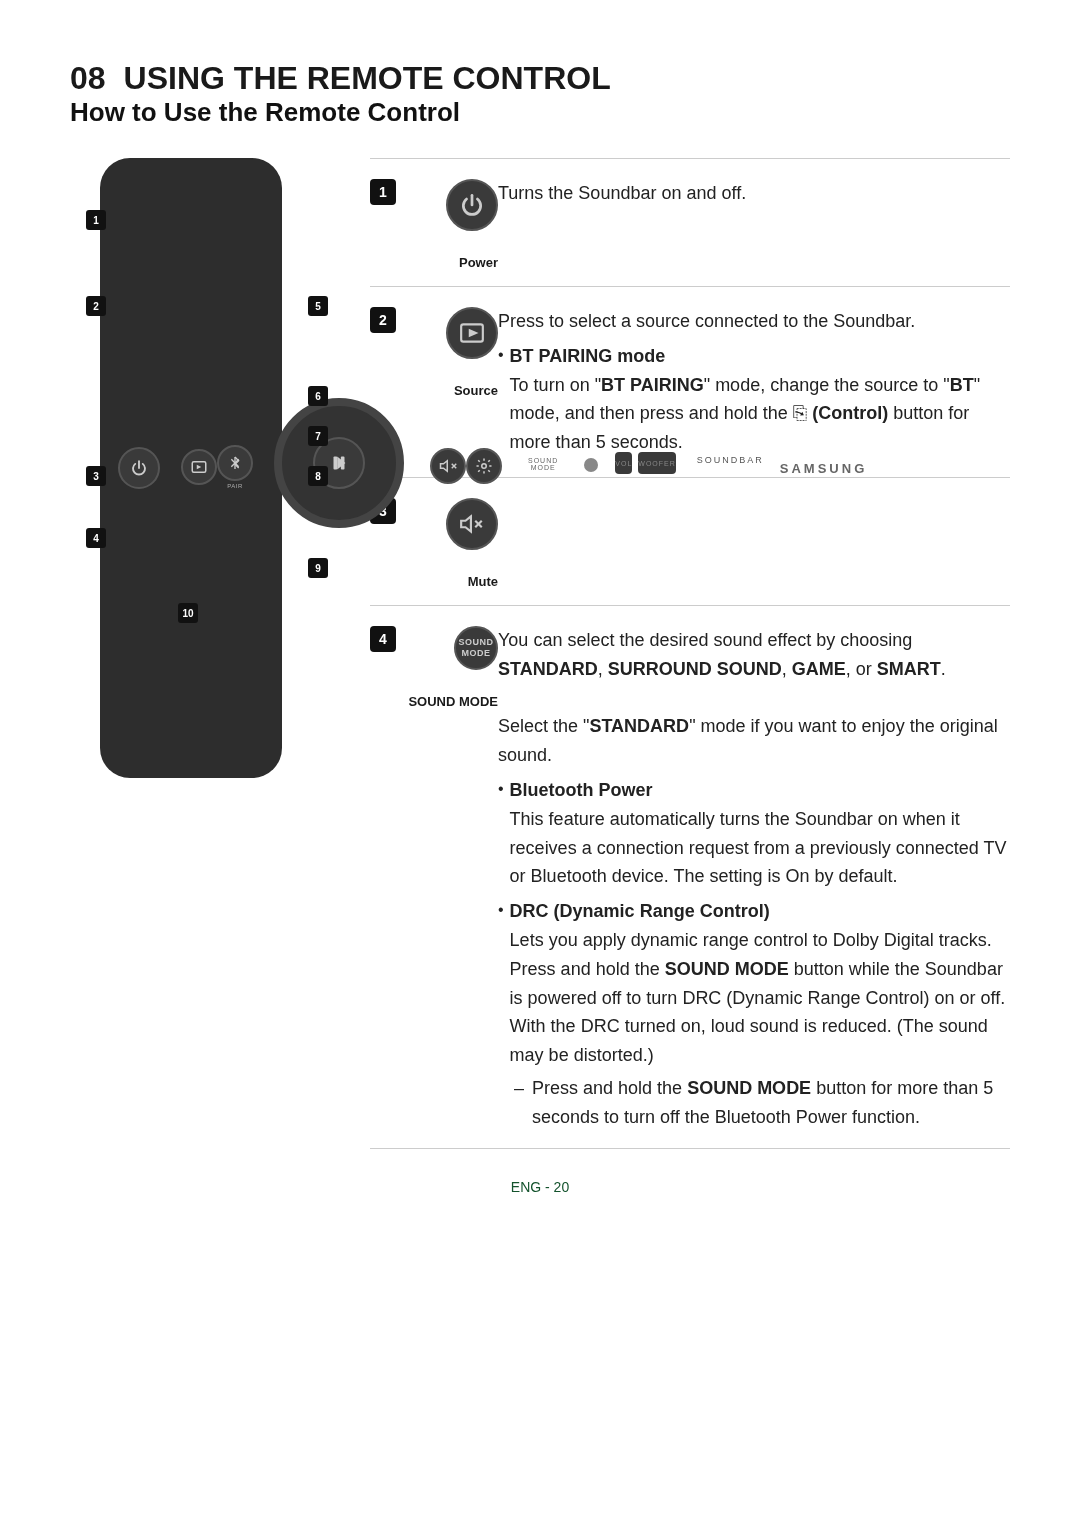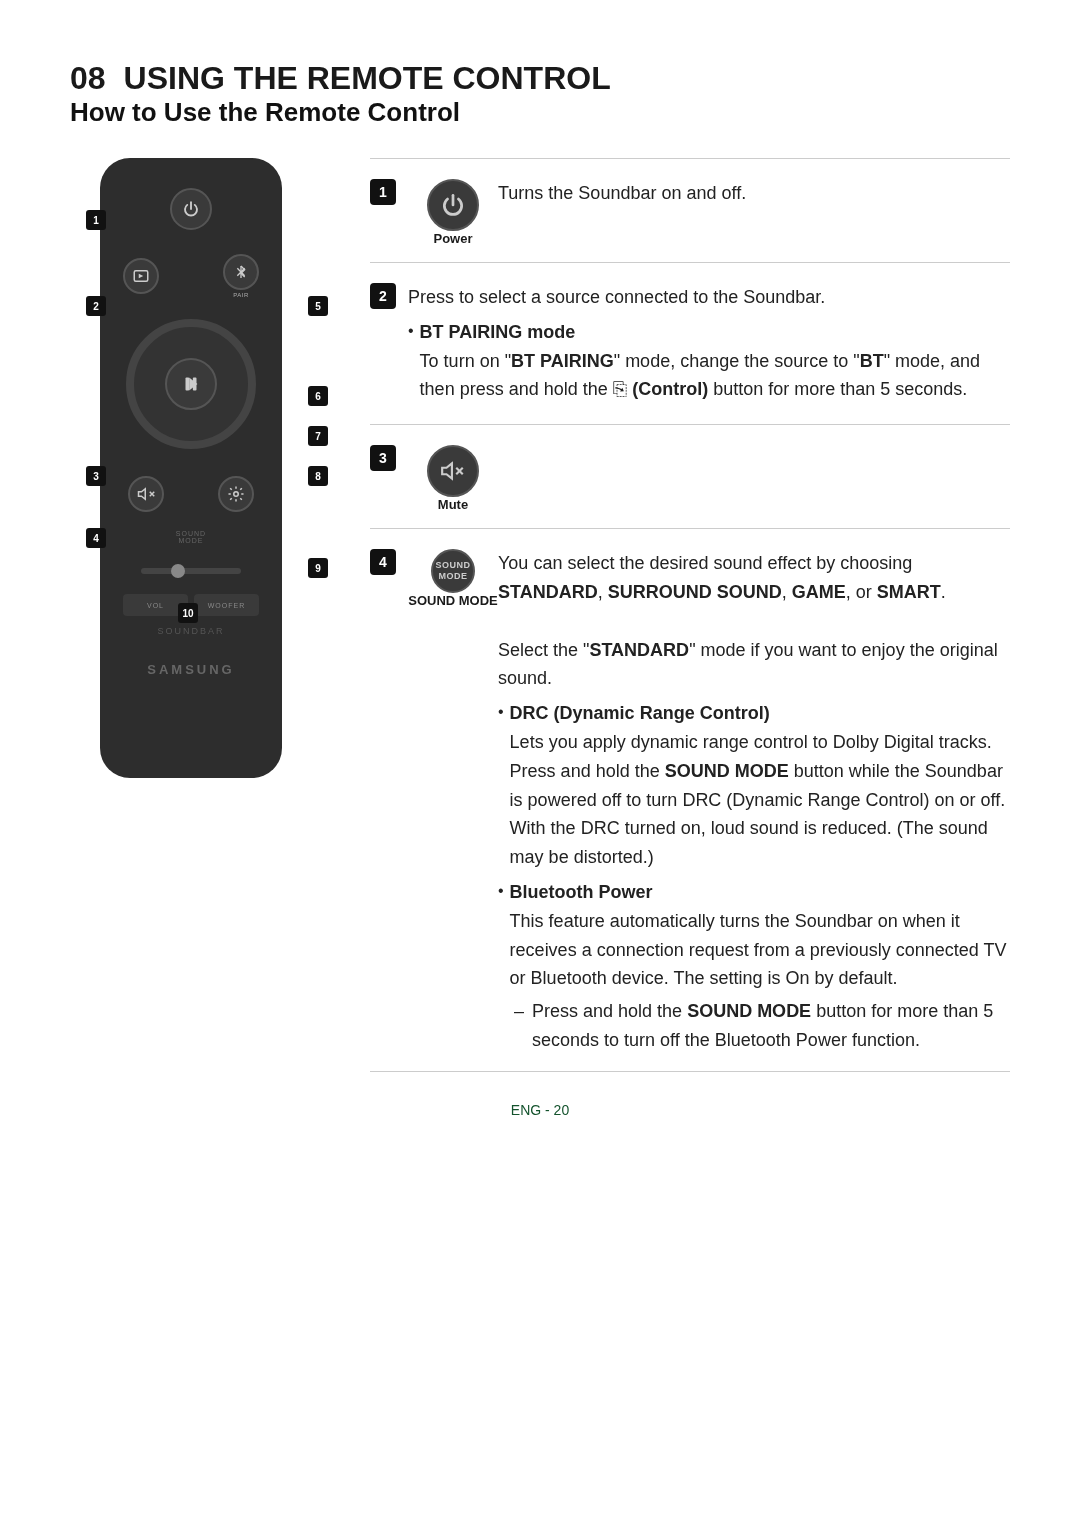--- a/index.html
+++ b/index.html
@@ -33,21 +33,20 @@
       align-items: center;
     }
 
     .remote {
       width: 182px;
       background: #2d2d2d;
       border-radius: 30px;
       padding: 20px 18px 30px 18px;
       position: relative;
       display: flex;
-      flex-direction: column;
       align-items: center;
       gap: 16px;
       min-height: 620px;
     }
 
     .remote-label-samsung {
       font-size: 13px;
       font-weight: 700;
       color: #666;
       letter-spacing: 3px;
@@ -228,22 +227,22 @@
       border-radius: 4px;
       display: flex;
       align-items: center;
       justify-content: center;
     }
 
     .col-icon {
       flex: 0 0 90px;
       display: flex;
       flex-direction: column;
-      align-items: center;
-      gap: 0;
+      align-items: flex-end;
+      gap: 24px;
       padding-top: 4px;
     }
 
     .icon-btn {
       width: 52px;
       height: 52px;
       border-radius: 50%;
       background: #3a3a3a;
       display: flex;
       align-items: center;
@@ -473,20 +472,29 @@
       </div>
       <div class="col-desc">
         Turns the Soundbar on and off.
       </div>
     </div>
 
     <div class="table-row-item">
       <div class="col-num">
         <div class="num-badge">2</div>
       </div>
+      <div class="col-icon">
+        <div class="icon-btn">
+          <svg width="26" height="26" viewBox="0 0 24 24" fill="none" stroke="#ccc" stroke-width="2">
+            <rect x="2" y="4" width="20" height="16" rx="2" fill="none" stroke="#ccc" stroke-width="2"></rect>
+            <polygon points="9,8 18,12 9,16" fill="#ccc" stroke="none"></polygon>
+          </svg>
+        </div>
+        <span class="icon-label">Source</span>
+      </div>
       <div class="col-desc">
         Press to select a source connected to the Soundbar.<br>
         <div class="bullet">
             <span><b>BT PAIRING mode</b><br>
         To turn on "<b>BT PAIRING</b>" mode, change the source to "<b>BT</b>" mode, and then press and hold the ⎘ <b>(Control)</b> button for more than 5 seconds.</span>
           </div>
       </div>
     </div>
 
     <div class="table-row-item">
@@ -512,27 +520,27 @@
       <div class="col-icon">
         <div class="icon-btn-sm">
           SOUND<br>MODE
         </div>
         <span class="icon-label">SOUND MODE</span>
       </div>
       <div class="col-desc">
         You can select the desired sound effect by choosing <b>STANDARD</b>, <b>SURROUND SOUND</b>, <b>GAME</b>, or <b>SMART</b>.<br><br>
         Select the "<b>STANDARD</b>" mode if you want to enjoy the original sound.<br>
         <div class="bullet">
+            <span><b>Bluetooth Power</b><br>
+        This feature automatically turns the Soundbar on when it receives a connection request from a previously connected TV or Bluetooth device. The setting is On by default.</span>
+          </div>
+        <div class="bullet">
             <span><b>DRC (Dynamic Range Control)</b><br>
         Lets you apply dynamic range control to Dolby Digital tracks. Press and hold the <b>SOUND MODE</b> button while the Soundbar is powered off to turn DRC (Dynamic Range Control) on or off. With the DRC turned on, loud sound is reduced. (The sound may be distorted.)</span>
           </div>
-        <div class="bullet">
-            <span><b>Bluetooth Power</b><br>
-        This feature automatically turns the Soundbar on when it receives a connection request from a previously connected TV or Bluetooth device. The setting is On by default.</span>
-          </div>
         <div class="sub-bullet">
             <span>Press and hold the <b>SOUND MODE</b> button for more than 5 seconds to turn off the Bluetooth Power function.</span>
           </div>
       </div>
     </div>
 
   </div>
 </div>
 
 <div class="page-footer">ENG - 20</div>

